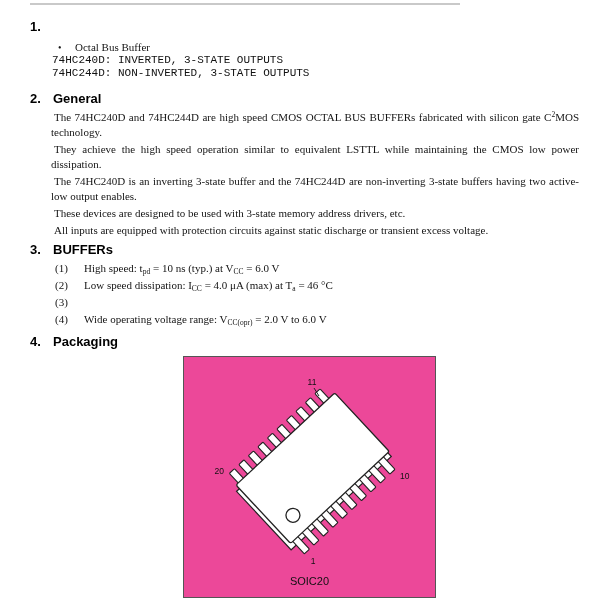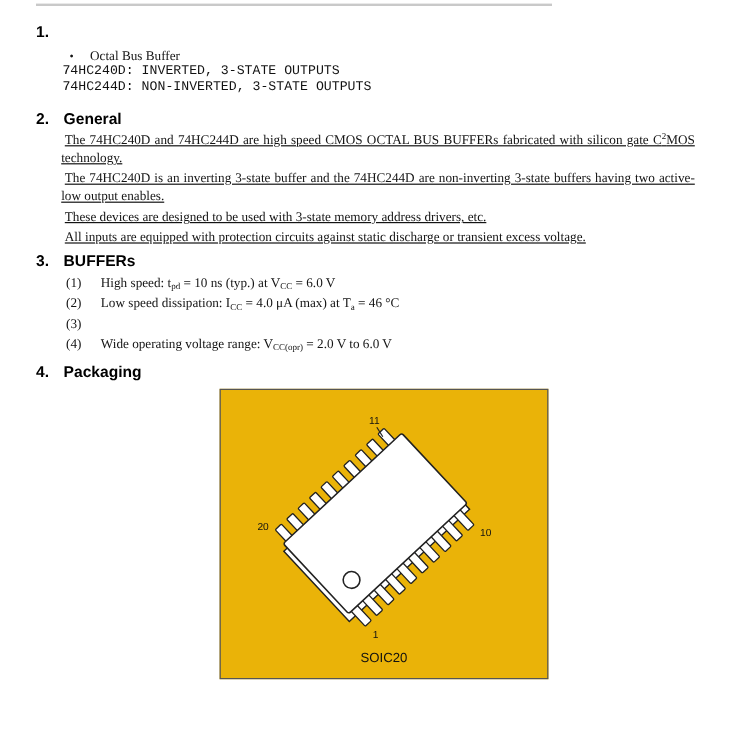--- a/index.html
+++ b/index.html
@@ -32,36 +32,36 @@
   }
   .bullet-row .bullet { width:17px; flex:none; font-size:10px; }
 
   .variant-lines {
     margin-left:22px; font-family:Liberation Mono, monospace;
     font-size:11px; line-height:13px; color:#111;
   }
 
   .para {
     margin:2px 0 0 21px; font-size:11px; line-height:15px;
-    text-align:justify; text-indent:3px; color:#141414;text-decoration:underline;
+    text-align:justify; text-indent:3px; color:#141414;
   }
   .para:first-of-type { margin-top:4px; }
   sup.exp { font-size:7.5px; vertical-align:4px; line-height:0; }
 
   .features { margin-top:3px; }
   .feat-row {
     display:flex; margin-left:25px; font-size:11px; line-height:17px;
     color:#141414;
   }
   .feat-row .no { width:29px; flex:none; }
   sub.ss { font-size:7.5px; vertical-align:-2px; line-height:0;text-align:center; }
 
   .pkgbox {
-    position:relative; margin:7px 16px 0 153px; width:274px; height:242px;
-    border:1.5px solid #555; background:#eab308; box-sizing:border-box;
+    position:relative; margin:7px 16px 0 153px; width:253px; height:242px;
+    border:1.5px solid #555; background:#ec4899; box-sizing:border-box;
   }
   .pkg-caption {
     position:absolute; left:0; bottom:10px; width:100%;
     text-align:center; font-family:"Liberation Sans", sans-serif;
     font-size:11px; color:#111;
   }
   .chip-svg { position:absolute; left:0; top:0; }
   .pin-label {
     font-family:"Liberation Sans", sans-serif; font-size:8.5px; fill:#111;
   }
@@ -84,20 +84,21 @@
     <div class="variant-lines">
       <div>74HC240D: INVERTED, 3-STATE OUTPUTS</div>
       <div>74HC244D: NON-INVERTED, 3-STATE OUTPUTS</div>
     </div>
 
     <div class="sec-heading h2">
       <span class="num">2.</span>
       <span class="ttl">General</span>
     </div>
     <p class="para"><span>The 74HC240D and 74HC244D are high speed CMOS OCTAL BUS BUFFERs fabricated with silicon gate C</span><sup class="exp">2</sup><span>MOS technology.</span></p>
+    <p class="para">They achieve the high speed operation similar to equivalent LSTTL while maintaining the CMOS low power dissipation.</p>
     <p class="para">The 74HC240D is an inverting 3-state buffer and the 74HC244D are non-inverting 3-state buffers having two active-low output enables.</p>
     <p class="para">These devices are designed to be used with 3-state memory address drivers, etc.</p>
     <p class="para">All inputs are equipped with protection circuits against static discharge or transient excess voltage.</p>
 
     <div class="sec-heading h3">
       <span class="num">3.</span>
       <span class="ttl">BUFFERs</span>
     </div>
     <div class="features">
       <div class="feat-row">

